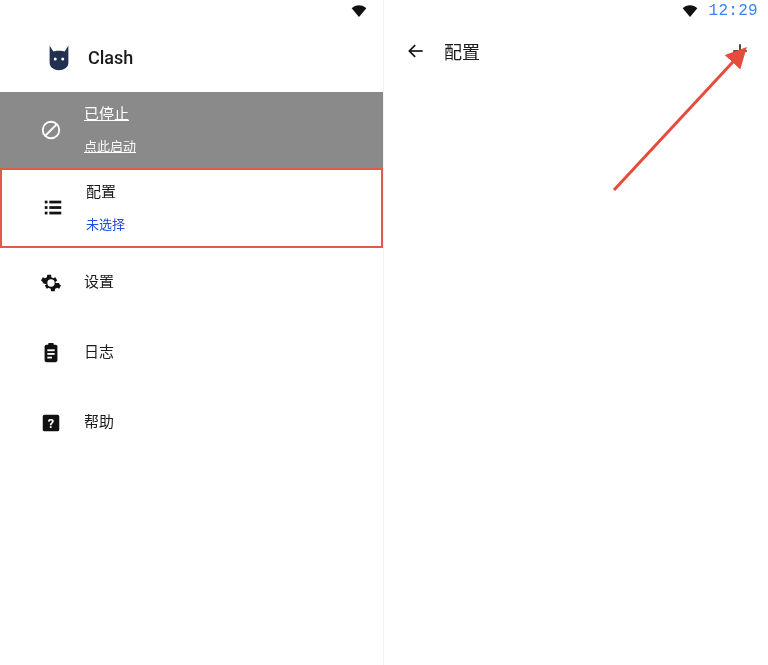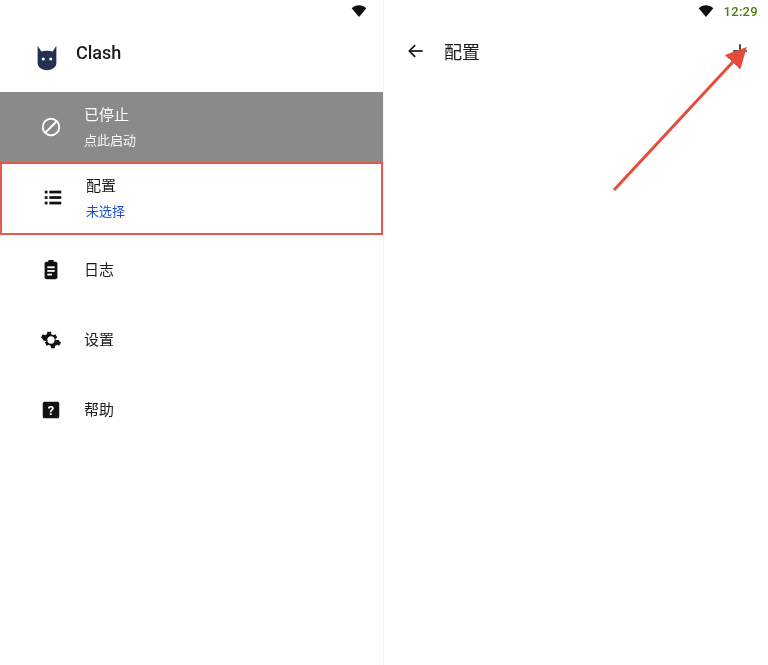--- a/index.html
+++ b/index.html
@@ -14,49 +14,50 @@
   .split { display: flex; width: 100%; height: 100%; }
   .pane { position: relative; background: #fff; }
   .pane-left { width: 384px; border-right: 1px solid #f3f3f3; }
   .pane-right { width: 384px; }
 
   
   .statusbar {
     height: 22px;
     display: flex; align-items: center; justify-content: flex-end;
     padding: 0 10px;
-    font-size: 13px; color: #4d7c0f;
+    font-size: 16px; color: #3b82f6; font-family: Liberation Mono, monospace;
   }
   .statusbar .wifi { margin-right: 6px; }
   .statusbar .clock { font-weight: 500; letter-spacing: .3px; margin-left:4px; }
 
   
   .app-header {
-    display: flex; 
-    padding: 20px 22px 14px 32px;
+    display: flex; align-items: center;
+    padding: 20px 22px 14px 44px;
   }
   .app-header .cat { width: 30px; height: 30px; margin-right: 14px; color:#22314f; }
   .app-header .title { font-size: 18px; font-weight: 500; color:#1b1b1b; }
 
   
   .menu-item {
     display: flex; align-items: center;
     min-height: 70px;
     padding: 12px 22px 12px 40px;
   }
   .menu-item .icon { width: 22px; height: 22px; margin-right: 22px; display:flex; align-items:center; justify-content:center; }
   .menu-item .labels { display:flex; flex-direction:column; }
   .menu-item .lbl { font-size: 15px; line-height: 1.35; }
-  .menu-item .sub { font-size: 13px; line-height: 1.35; margin-top:7px; }
+  .menu-item .sub { font-size: 13px; line-height: 1.35; margin-top:14px; }
 
   .status-row {
     background: #8a8a8a;
     color: #fff;
     margin: 6px 0 0 0;
     padding-left: 40px;
+    text-decoration: underline;
   }
   .status-row .lbl { color:#fff; font-weight:400;}
   .status-row .sub { color:#f8f8f8; }
 
   .config-row {
     background:#fff;
     position: relative;
     border: 2px solid #e25a4d;
     margin: 0;
   }
@@ -131,40 +132,40 @@
       </span>
       <span class="labels">
         <span class="lbl">配置</span>
         <span class="sub">未选择</span>
       </span>
     </div>
 
     <div class="menu-item plain">
       <span class="icon">
         <svg width="22" height="22" viewBox="0 0 24 24" fill="#111">
+            <path d="M12 8a4 4 0 1 0 0 8 4 4 0 0 0 0-8zm9 4a7 7 0 0 1-.1 1.2l2 1.6-2 3.4-2.4-1a7 7 0 0 1-2 1.2l-.4 2.6h-4l-.4-2.6a7 7 0 0 1-2-1.2l-2.4 1-2-3.4 2-1.6A7 7 0 0 1 3 12a7 7 0 0 1 .1-1.2l-2-1.6 2-3.4 2.4 1a7 7 0 0 1 2-1.2L8 3h4l.4 2.6a7 7 0 0 1 2 1.2l2.4-1 2 3.4-2 1.6c.1.4.2.8.2 1.2z"></path>
+          </svg>
+      </span>
+      <span class="labels">
+          <span class="lbl">设置</span>
+        </span>
+    </div>
+
+    <div class="menu-item plain">
+      <span class="icon">
+        <svg width="22" height="22" viewBox="0 0 24 24" fill="#111">
             <path d="M7 3h10a2 2 0 0 1 2 2v15a2 2 0 0 1-2 2H7a2 2 0 0 1-2-2V5a2 2 0 0 1 2-2z"></path>
             <rect x="9" y="1" width="6" height="4" rx="1" fill="#111"></rect>
             <rect x="8" y="8" width="8" height="2" fill="#fff"></rect>
             <rect x="8" y="12" width="8" height="2" fill="#fff"></rect>
             <rect x="8" y="16" width="5" height="2" fill="#fff"></rect>
           </svg>
       </span>
       <span class="labels">
           <span class="lbl">日志</span>
-        </span>
-    </div>
-
-    <div class="menu-item plain">
-      <span class="icon">
-        <svg width="22" height="22" viewBox="0 0 24 24" fill="#111">
-            <path d="M12 8a4 4 0 1 0 0 8 4 4 0 0 0 0-8zm9 4a7 7 0 0 1-.1 1.2l2 1.6-2 3.4-2.4-1a7 7 0 0 1-2 1.2l-.4 2.6h-4l-.4-2.6a7 7 0 0 1-2-1.2l-2.4 1-2-3.4 2-1.6A7 7 0 0 1 3 12a7 7 0 0 1 .1-1.2l-2-1.6 2-3.4 2.4 1a7 7 0 0 1 2-1.2L8 3h4l.4 2.6a7 7 0 0 1 2 1.2l2.4-1 2 3.4-2 1.6c.1.4.2.8.2 1.2z"></path>
-          </svg>
-      </span>
-      <span class="labels">
-          <span class="lbl">设置</span>
         </span>
     </div>
 
     <div class="menu-item plain">
       <span class="icon">
         <svg width="22" height="22" viewBox="0 0 24 24" fill="#111">
             <rect x="3" y="3" width="18" height="18" rx="2"></rect>
             <text x="12" y="17" text-anchor="middle" font-size="14" font-weight="700" fill="#fff">?</text>
           </svg>
       </span>

